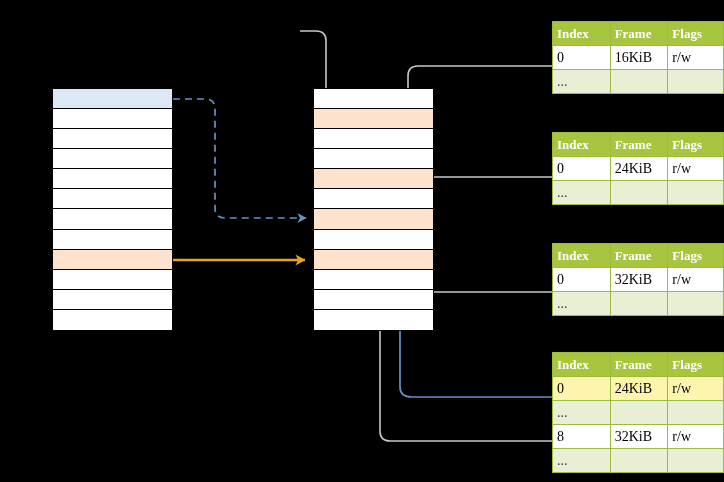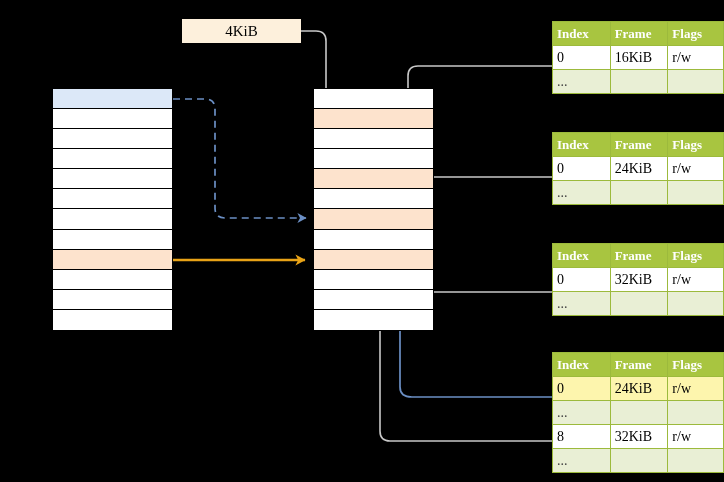--- a/index.html
+++ b/index.html
@@ -92,23 +92,20 @@
 
     <g>
       <path d="M173,99 L205,99 Q215,99 215,109 L215,208 Q215,218 225,218 L306,218" fill="none" stroke="#6b8fc4" stroke-width="1.7" stroke-dasharray="7,5" marker-end="url(#ah-blue-right)"></path>
     </g>
 
     <g>
       <path d="M173,260 L305,260" fill="none" stroke="#e8a317" stroke-width="2.4" marker-end="url(#ah-orange)"></path>
     </g>
   </svg>
 
-  <div class="sizebox" style="left:182px;top:19px;width:119px;height:24px;">
-    <span>4KiB</span>
-  </div>
 
   <div class="col" id="left-col" style="left:52px;top:88px;width:121px;height:243px;">
       <div class="cell blue" style="height: 20.0833px;"></div>
       <div class="cell" style="height: 20.0833px;"></div>
       <div class="cell" style="height: 20.0833px;"></div>
       <div class="cell" style="height: 20.0833px;"></div>
       <div class="cell" style="height: 20.0833px;"></div>
       <div class="cell" style="height: 20.0833px;"></div>
       <div class="cell" style="height: 20.0833px;"></div>
       <div class="cell" style="height: 20.0833px;"></div>

